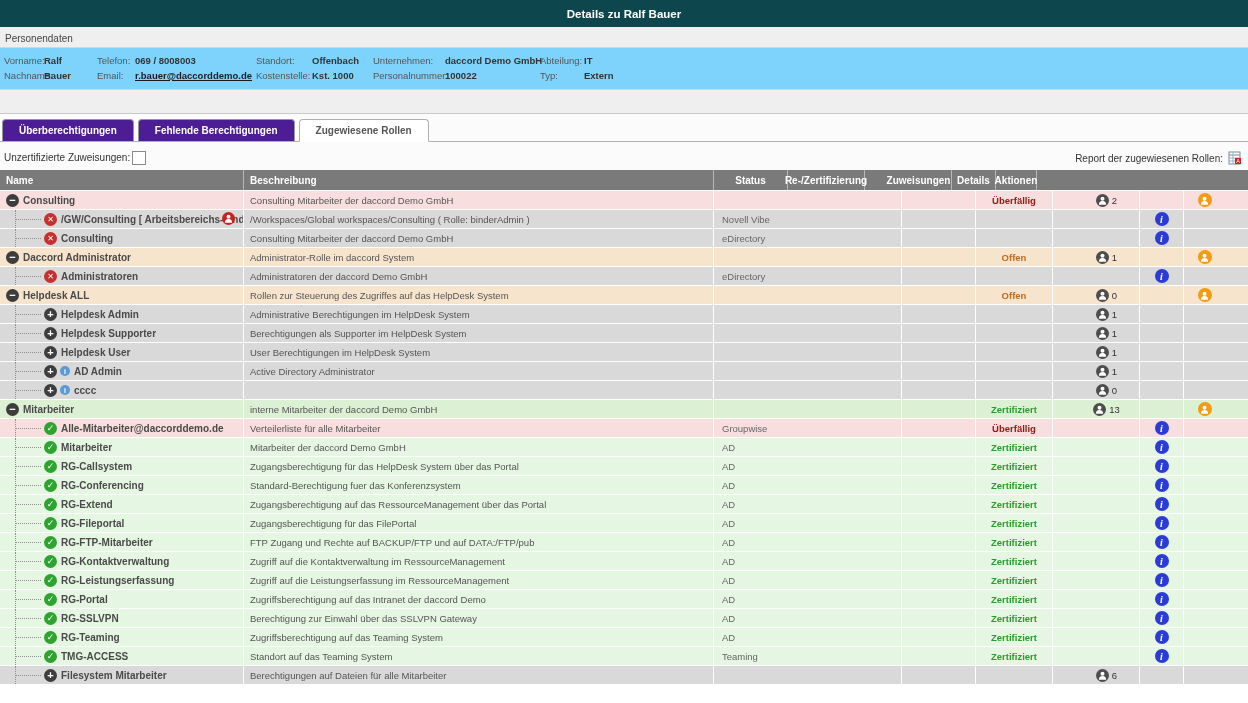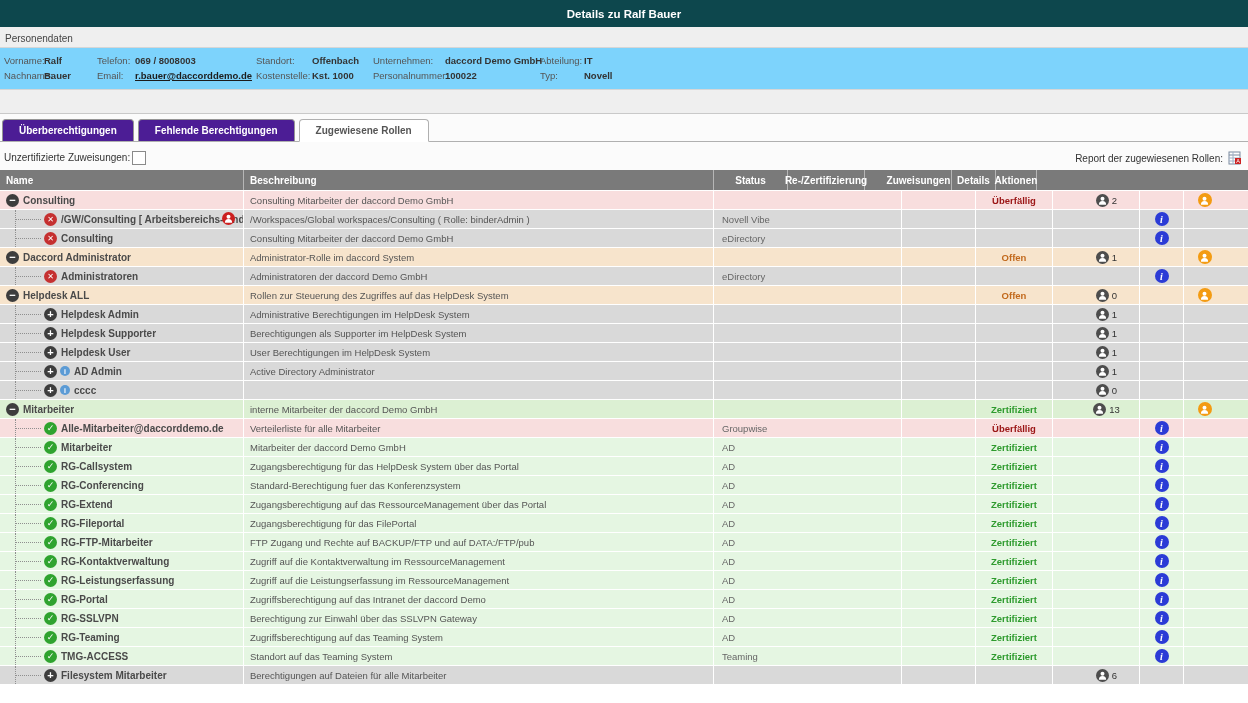--- a/index.html
+++ b/index.html
@@ -138,21 +138,21 @@
             <span class="fvalue">100022</span>
           </div>
         </div>
         <div class="fcol" style="left: 540px;">
           <div class="frow">
             <span class="flabel" style="width: 44px;">Abteilung:</span>
             <span class="fvalue">IT</span>
           </div>
           <div class="frow">
             <span class="flabel" style="width: 44px;">Typ:</span>
-            <span class="fvalue">Novell</span>
+            <span class="fvalue">Extern</span>
           </div>
         </div>
       </div>
     <div class="pills" id="pillsWrap">
         <button class="pill">Benutzerkonten</button>
         <button class="pill active">Rollen</button>
         <button class="pill">Historie</button>
       </div>
   </div>
   <div class="hr-line"></div>

